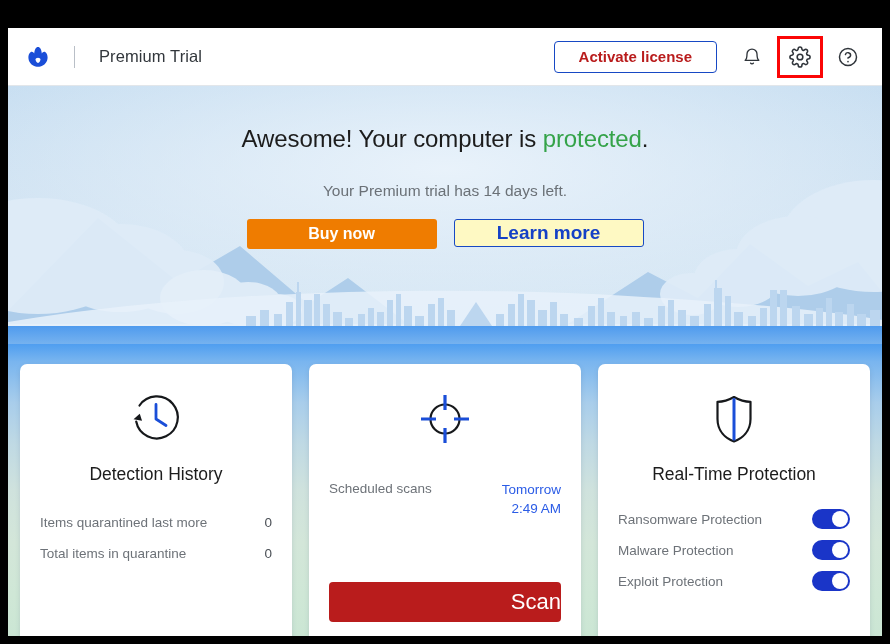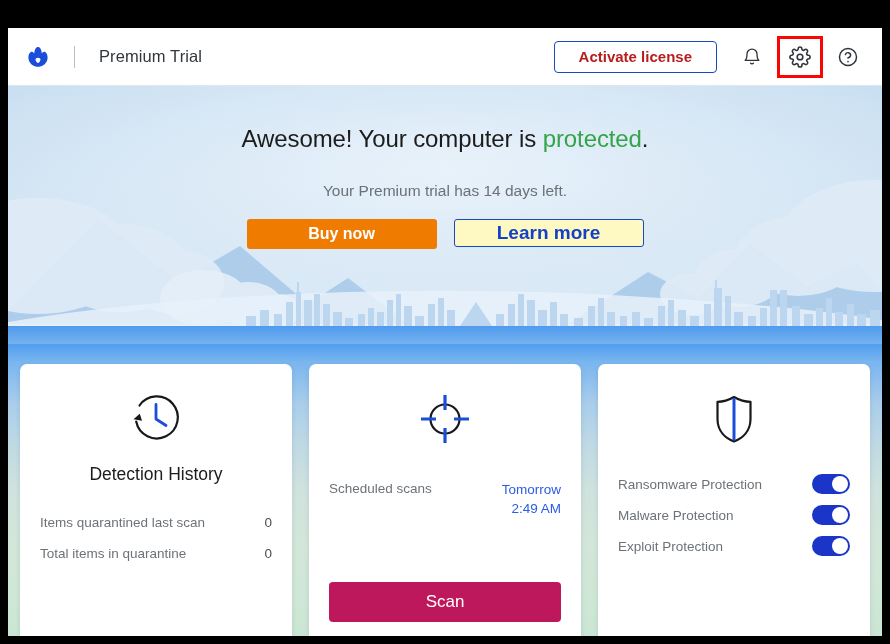--- a/index.html
+++ b/index.html
@@ -240,27 +240,28 @@
     line-height: 1.42;
     margin-left: 10px;
   }
 
   #scan-button {
     position: absolute;
     left: 20px;
     bottom: 20px;
     width: 232px;
     height: 40px;
-    background: #be185d;
+    background: #b91c1c;
     border: none;
     border-radius: 4px;
     color: #ffffff;
     font-family: "Liberation Sans", sans-serif;
-    font-size: 17px;
-    cursor: pointer;
+    font-size: 22px;
+    cursor: pointer;
+    text-align: right;
   }
 
   
   #protection-list { margin-top: 24px; }
   .protection-row {
     display: flex;
     justify-content: space-between;
     align-items: center;
     margin-bottom: 11px;
   }
@@ -451,21 +452,21 @@
         <div class="card-icon">
           <svg width="58" height="58" viewBox="0 0 58 58">
             <path d="M12.5 15.5 A21 21 0 1 1 9.2 31.5" fill="none" stroke="#16181b" stroke-width="2.2" stroke-linecap="round"></path>
             <path d="M9.0 31.0 L7.2 24.0 L15.6 26.0 Z" fill="#16181b" transform="rotate(176 11 27.5)"></path>
             <path d="M29 14.5 L29 29 L39 35.5" fill="none" stroke="#1a4ed8" stroke-width="2.8" stroke-linecap="round" stroke-linejoin="round"></path>
           </svg>
         </div>
         <div class="card-title">Detection History</div>
         <div class="card-body">
           <div class="stat-row">
-            <span class="stat-label">Items quarantined last scan</span>
+            <span class="stat-label">Items quarantined last more</span>
             <span class="stat-value">0</span>
           </div>
           <div class="stat-row">
             <span class="stat-label">Total items in quarantine</span>
             <span class="stat-value">0</span>
           </div>
         </div>
       </div>
 
       <div class="card">
@@ -487,20 +488,21 @@
         <button id="scan-button">Scan</button>
       </div>
 
       <div class="card">
         <div class="card-icon">
           <svg width="58" height="58" viewBox="0 0 58 58">
             <path d="M29 7 C 23 10.5, 17 11.8, 12.5 11.8 L12.5 29 C 12.5 41.5, 21 48.5, 29 51.5 C 37 48.5, 45.5 41.5, 45.5 29 L45.5 11.8 C 41 11.8, 35 10.5, 29 7 Z" fill="#ffffff" stroke="#16181b" stroke-width="2.2" stroke-linejoin="round"></path>
             <path d="M29 8.2 L29 50.4" stroke="#1a4ed8" stroke-width="3" stroke-linecap="butt"></path>
           </svg>
         </div>
+        <div class="card-title">Real-Time Protection</div>
         <div id="protection-list">
           <div class="protection-row">
             <span class="protection-label">Ransomware Protection</span>
             <span class="toggle">
                 <span class="knob"></span>
               </span>
           </div>
           <div class="protection-row">
             <span class="protection-label">Malware Protection</span>
             <span class="toggle">

